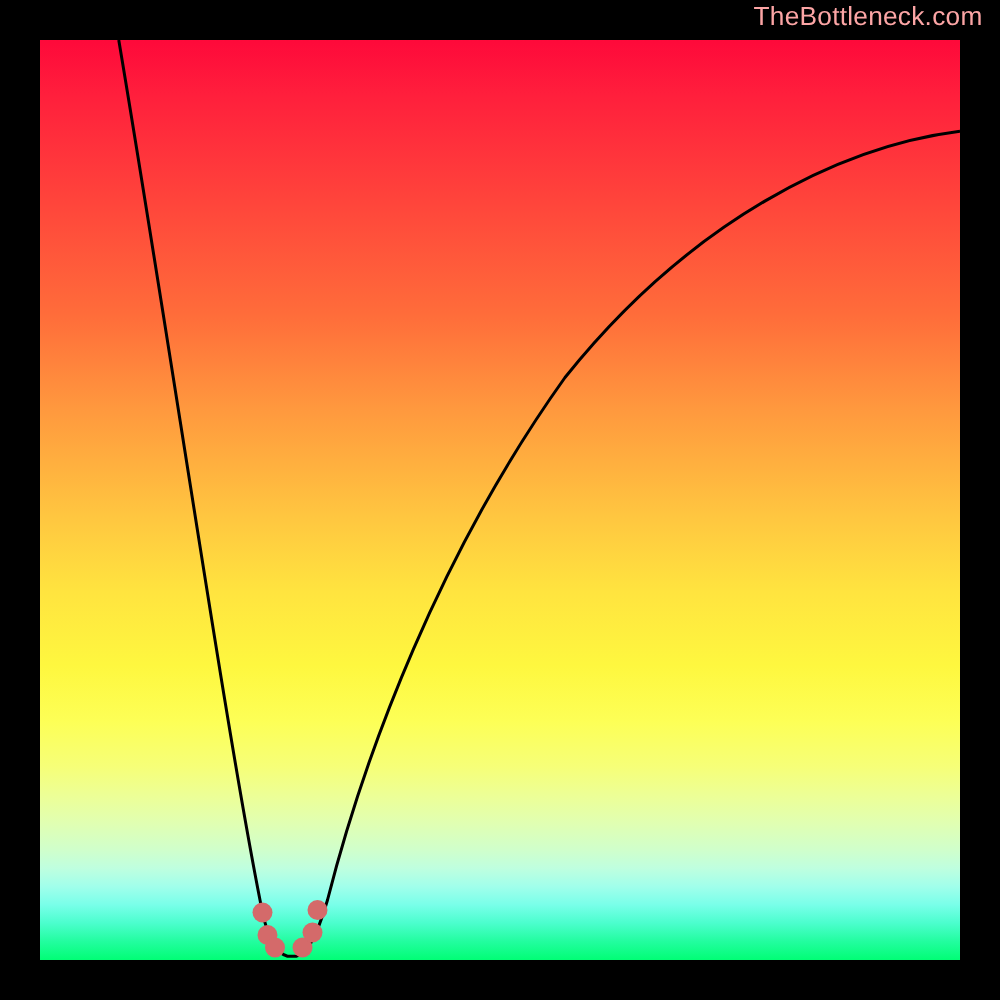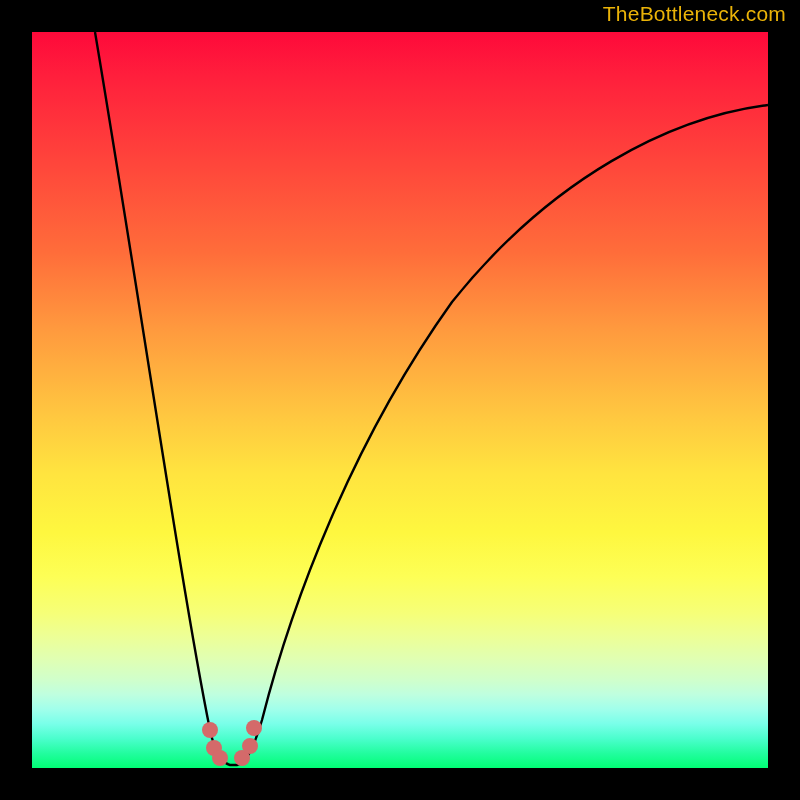--- a/index.html
+++ b/index.html
@@ -52,21 +52,21 @@
     );
   }
   svg {
     position: absolute;
     inset: 0;
   }
   .watermark {
     position: absolute;
     top: 2px;
     right: 14px;
-    color: #eab308;
+    color: #fca5a5;
     font-size: 21px;
     font-weight: 400;
     letter-spacing: 0.2px;
   }
 </style>
 </head>
 <body>
 
 <div class="frame">
   <div class="plot">

